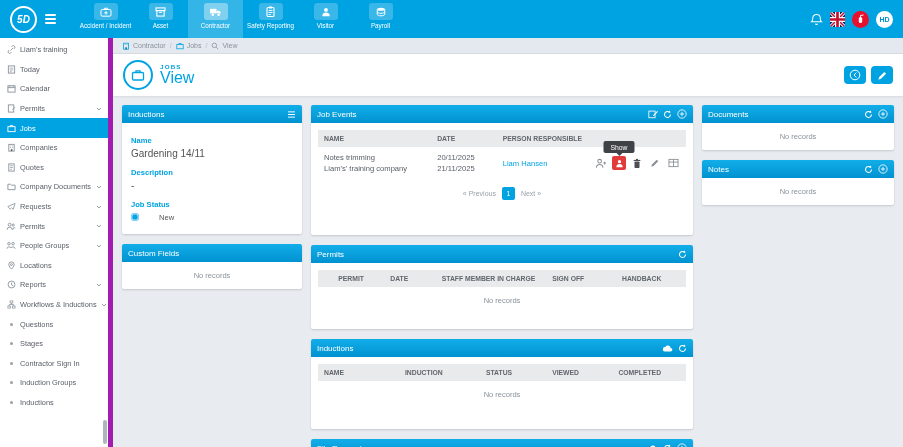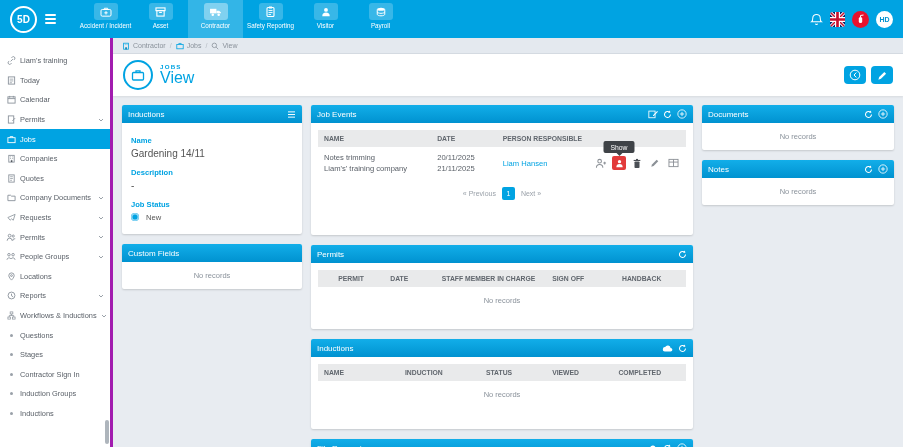--- a/index.html
+++ b/index.html
@@ -1,36 +1,36 @@
 <!DOCTYPE html>
 <html><head>
 <meta charset="utf-8">
 <style>
 *{margin:0;padding:0;box-sizing:border-box}
 body{width:903px;height:447px;font-family:"Liberation Sans",sans-serif;overflow:hidden;background:#fff}
 svg{display:block}
 
 .topbar{height:38px;background:#00a3e2;display:flex;align-items:stretch;color:#fff;flex-shrink:0}
 .logo{display:flex;align-items:center;gap:8px;padding:0 10px}
-.logo-circle{width:27px;height:27px;border:2px solid #fff;border-radius:50%;display:flex;align-items:center;justify-content:center;font-size:10px;font-weight:bold;}
+.logo-circle{width:27px;height:27px;border:2px solid #fff;border-radius:50%;display:flex;align-items:center;justify-content:center;font-size:10px;font-weight:bold;font-style:italic}
 .hamburger{display:flex;flex-direction:column;gap:2.5px;width:11px;cursor:pointer;justify-content:center}
 .hamburger span{height:1.8px;background:#fff;border-radius:1px;display:block}
 .nav{display:flex;margin-left:12px}
 .nav-item{width:55px;display:flex;flex-direction:column;align-items:center;padding-top:3px;gap:2px;cursor:pointer}
 .nav-item.active{background:rgba(255,255,255,.2)}
 .nav-tile{width:24px;height:17px;border-radius:3px;background:rgba(255,255,255,.22);display:flex;align-items:center;justify-content:center}
 .nav-item.active .nav-tile{background:rgba(255,255,255,.38)}
 .nav-label{font-size:6.3px;line-height:1.15;text-align:center;max-width:52px}
 .top-right{margin-left:auto;display:flex;align-items:center;gap:7px;padding-right:10px}
 .flag{width:15px;height:15px;border-radius:3px;overflow:hidden;cursor:pointer}
 .round-red{width:17px;height:17px;border-radius:50%;background:#e8112d;display:flex;align-items:center;justify-content:center;cursor:pointer}
 .avatar{width:17px;height:17px;border-radius:50%;background:#fff;color:#0092d0;display:flex;align-items:center;justify-content:center;font-size:7px;font-weight:bold;cursor:pointer}
 
 .shell{display:flex;height:409px}
-.sidebar{width:113px;background:#fff;border-right:3px solid #a21caf;position:relative;flex-shrink:0;padding-top:13px;overflow:hidden}
+.sidebar{width:113px;background:#fff;border-right:5px solid #a21caf;position:relative;flex-shrink:0;padding-top:2px;overflow:hidden}
 .side-item{height:19.6px;display:flex;align-items:center;gap:4px;padding:0 6px;font-size:7.4px;color:#5a6068;cursor:pointer;white-space:nowrap}
 .side-item .s-icon{width:10px;flex-shrink:0;color:#8a929b;display:flex;justify-content:center}
 .side-item.active{background:#00a3e2;color:#fff}
 .side-item.active .s-icon{color:#fff}
 .chev{margin-left:auto;color:#9aa1a9;display:flex}
 .s-dot{width:3px;height:3px;border-radius:50%;background:#9aa1a9;flex-shrink:0;margin:0 3.5px}
 .side-scroll{position:absolute;right:1px;bottom:3px;width:4px;height:24px;background:#aeb5bc;border-radius:2px}
 .main{flex:1;display:flex;flex-direction:column;background:#e8ecf1;min-width:0}
 
 .breadcrumb{height:16px;background:#e4e9ef;border-bottom:1px solid #d5dbe2;display:flex;align-items:center;gap:4px;padding:0 9px;font-size:7px;color:#8a929b;flex-shrink:0}
@@ -54,21 +54,21 @@
 .pi{cursor:pointer;display:flex;color:#fff}
 .panel-body{padding:7px}
 .no-records{text-align:center;font-size:7.5px;color:#8a929b;padding:9px 0}
 .p-jobevents{min-height:130px}
 .p-permits{min-height:84px}
 .p-inductions{min-height:90px}
 
 .info-body{padding:4px 9px 12px}
 .f-label{color:#00a3e2;font-size:7.6px;font-weight:bold;margin-top:9px}
 .f-value{color:#555;font-size:10px;margin-top:3px}
-.status-line{display:flex;align-items:flex-start;gap:7px;margin-top:4px}
+.status-line{display:flex;align-items:flex-start;gap:20px;margin-top:4px}
 .status-dot{width:8px;height:8px;border-radius:50%;background:#00a3e2;box-shadow:inset 0 0 0 1.5px #8ed6f4}
 .status-text{color:#555;font-size:7.6px}
 
 .tbl{width:100%;border-collapse:collapse}
 .tbl th{background:#e9eaeb;color:#60666d;font-size:6.8px;text-align:left;padding:5px 6px;font-weight:bold;white-space:nowrap}
 .tbl td{font-size:7.6px;color:#5a6068;padding:6px 6px;vertical-align:middle}
 .link{color:#00a3e2;cursor:pointer}
 .cell-sub{margin-top:2px}
 .actions{display:flex;align-items:center;gap:4px;justify-content:flex-end;position:relative}
 .act{width:14px;height:14px;display:flex;align-items:center;justify-content:center;color:#8b9096;cursor:pointer;flex-shrink:0}

